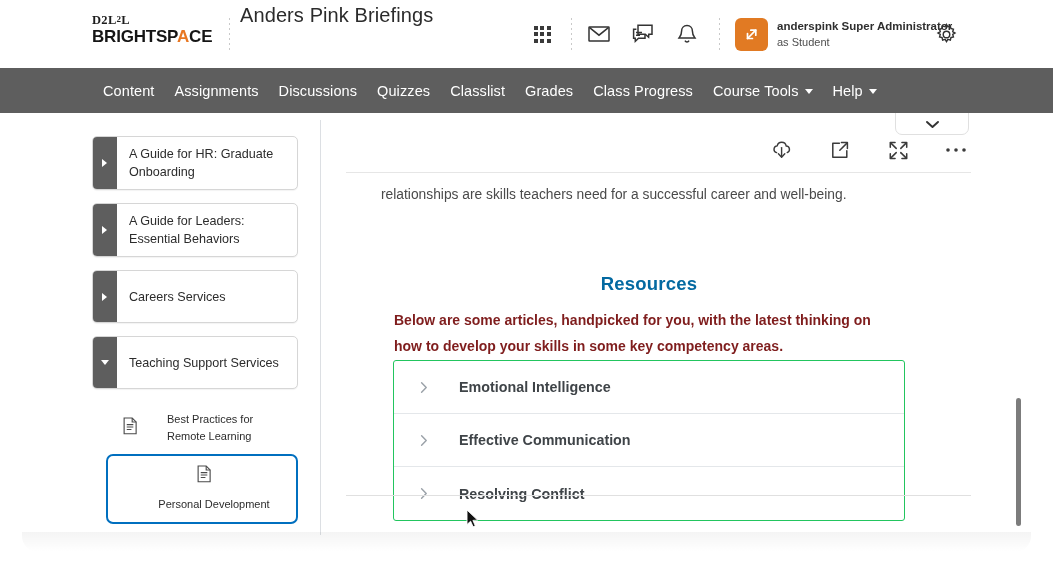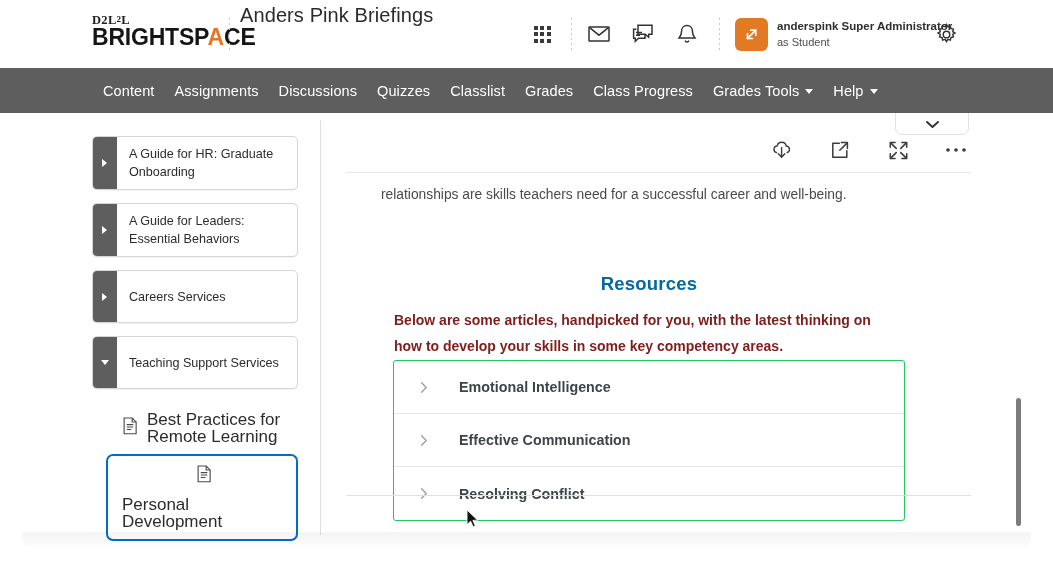--- a/index.html
+++ b/index.html
@@ -57,21 +57,21 @@
     font-weight: bold;
     font-size: 12.5px;
     letter-spacing: 0.3px;
     color: #1d1d1d;
     line-height: 13px;
   }
   .brand .d2l sup { font-size: 9px; vertical-align: 2px; }
   .brand .bs {
     font-family: "Liberation Sans", sans-serif;
     font-weight: bold;
-    font-size: 23px;
+    font-size: 17px;
     letter-spacing: -0.2px;
     color: #151515;
     line-height: 20px;
     position: relative;
     display: inline-block;
   }
   .brand .bs .a-accent { color: #e87722; }
 
   .header-divider {
     position: absolute;
@@ -255,23 +255,24 @@
   .sub-item.selected {
     border: 2.5px solid #006fbf;
     background: #ffffff;
     margin-left: -8px;
     padding-left: 14px;
     width: 192px;
     min-height: 52px;
     flex-direction: column;
   }
   .sub-label {
-    font-size: 17px;
+    font-size: 11px;
     color: #2c2c2c;
     line-height: 17px;
+    margin-left: 20px;
   }
 
   
   .content {
     position: absolute;
     left: 321px; top: 113px;
     width: 732px; height: 433px;
     background: #ffffff;
     overflow: hidden;
   }
@@ -497,21 +498,21 @@
         <div class="nav-item">
             <span>Classlist</span>
           </div>
         <div class="nav-item">
             <span>Grades</span>
           </div>
         <div class="nav-item">
             <span>Class Progress</span>
           </div>
         <div class="nav-item">
-            <span>Grades Tools</span>
+            <span>Course Tools</span>
             <span class="nav-caret"></span>
           </div>
         <div class="nav-item">
             <span>Help</span>
             <span class="nav-caret"></span>
           </div>
       </div>
     </div>
 
     <div class="body-area"></div>

